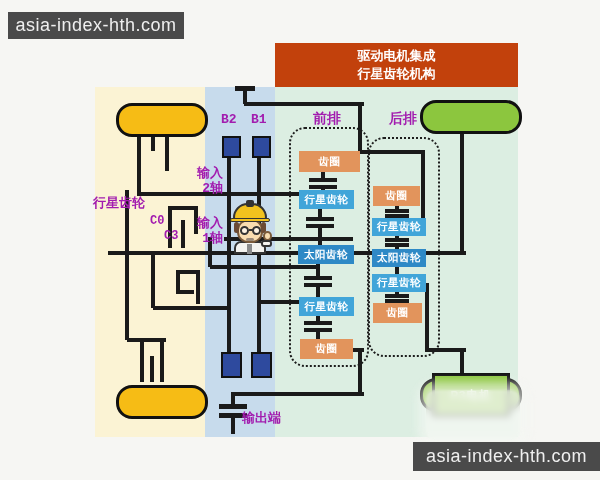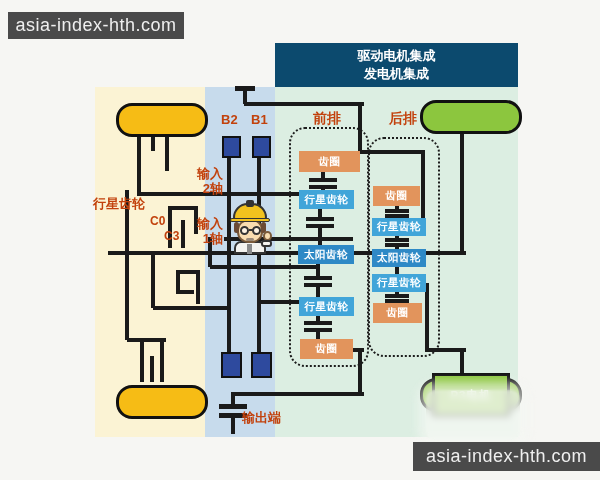--- a/index.html
+++ b/index.html
@@ -7,37 +7,37 @@
   #stage{position:relative;width:600px;height:480px;background:#f6f6f3;overflow:hidden;}
   .abs{position:absolute;box-sizing:border-box;}
   .col{position:absolute;top:87px;height:350px;}
   .hdr{position:absolute;top:43px;height:44px;display:flex;flex-direction:column;align-items:center;justify-content:center;color:#fff;font-weight:bold;font-size:13px;line-height:1.35;text-align:center;}
   .line{position:absolute;background:#1a1a1a;z-index:2;}
   .gearbox{position:absolute;display:flex;align-items:center;justify-content:center;color:#fff;font-weight:bold;font-size:10.5px;z-index:3;letter-spacing:.5px;white-space:nowrap;overflow:hidden;}
   .dotted{position:absolute;border:2px dotted #1d1d1d;border-radius:16px;z-index:1;}
   .pill{position:absolute;border:3px solid #111;border-radius:16px;z-index:3;}
   .motor-rect{position:absolute;border:3px solid #111;z-index:4;display:flex;align-items:center;justify-content:center;color:#fff;font-weight:bold;font-size:11.5px;letter-spacing:1px;white-space:nowrap;}
   .brakeblk{position:absolute;border:2px solid #111;z-index:3;}
-  .lbl{position:absolute;color:#c2410c;font-weight:bold;z-index:4;white-space:nowrap;}
+  .lbl{position:absolute;color:#a21caf;font-weight:bold;z-index:4;white-space:nowrap;font-family:Liberation Mono, monospace;}
   .wm{position:absolute;background:#4a4a4a;color:#efefef;display:flex;align-items:center;justify-content:center;font-size:18px;z-index:9;letter-spacing:.5px;}
   .blur-patch{position:absolute;background:rgba(244,247,243,.8);filter:blur(1px);backdrop-filter:blur(3px);border-radius:8px;z-index:6;box-shadow:0 0 10px 8px rgba(244,247,243,.65);}
   .eng{position:absolute;z-index:5;}
 </style>
 </head>
 <body>
 
 <div id="stage">
 
   <div class="col" style="left:95px;width:110px;background:#FBF3D4;"></div>
   <div class="col" style="left:205px;width:70px;background:#C7DBEC;"></div>
   <div class="col" style="left:275px;width:243px;background:#DCEEE2;"></div>
 
-  <div class="hdr" style="left:275px;width:243px;background:#0c4a6e;">
+  <div class="hdr" style="left:275px;width:243px;background:#c2410c;">
     <span>驱动电机集成</span>
-    <span>发电机集成</span>
+    <span>行星齿轮机构</span>
   </div>
 
   <div class="dotted" style="left:289px;top:127px;width:76px;height:236px;"></div>
   <div class="dotted" style="left:368px;top:137px;width:68px;height:216px;"></div>
 
   <div id="lines">
       <div class="line" style="left: 137px; top: 192px; width: 163px; height: 4px;"></div>
       <div class="line" style="left: 224px; top: 237px; width: 129px; height: 4px;"></div>
       <div class="line" style="left: 108px; top: 251px; width: 192px; height: 4px;"></div>
       <div class="line" style="left: 353px; top: 251px; width: 19px; height: 4px;"></div>

